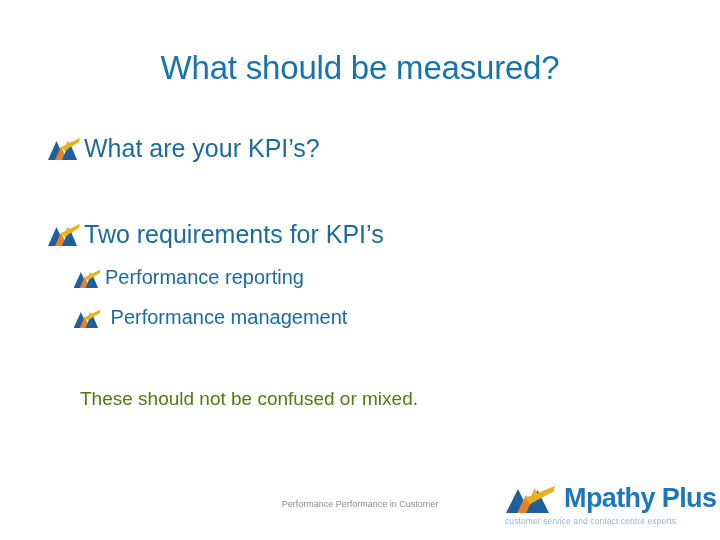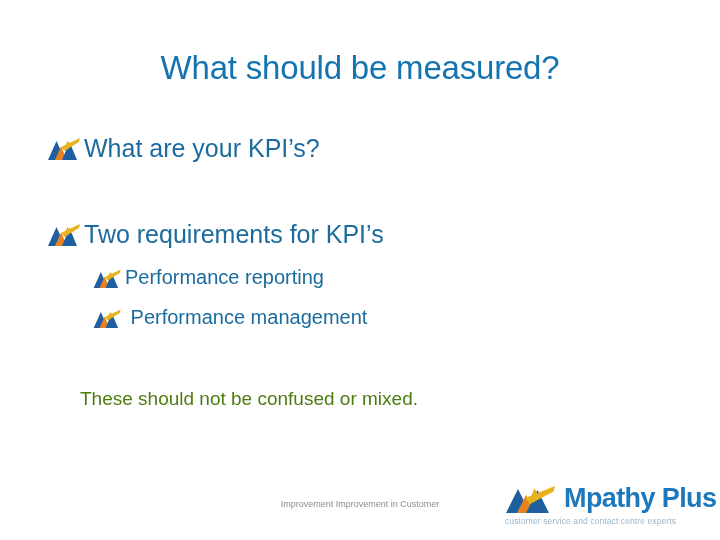--- a/index.html
+++ b/index.html
@@ -47,21 +47,21 @@
     padding-left: 44px;
   }
 
   .bullet-row {
     position: absolute;
     display: flex;
     align-items: center;
     white-space: nowrap;
   }
   .bullet-row.level1 { left: 46px; }
-  .bullet-row.level2 { left: 92px; }
+  .bullet-row.level2 { left: 72px; }
 
   .bullet-row .btext {
     color: #1b6b9e;
     font-weight: 400;
   }
   .bullet-row.level1 .btext {
     font-size: 25px;
     line-height: 30px;
   }
   .bullet-row.level2 .btext {
@@ -199,21 +199,21 @@
           <polygon points="21.5,6.5 23.8,11.6 21.2,16 19.6,11.2" fill="#e8b11e"></polygon>
         </svg>
       </span>
       <span class="btext">&nbsp;Performance management</span>
     </div>
 
     <div class="para">These should not be confused or mixed.</div>
   </div>
 
   <div class="footer-note">
-    <div>Improvement Improvement in Customer</div>
+    <div>Performance Performance in Customer</div>
   </div>
 
   <div class="logo">
     <div class="logo-row">
       <span class="logo-mark">
         <svg viewBox="0 0 56 31" width="56" height="31" xmlns="http://www.w3.org/2000/svg">
           <polygon points="1,29 13,5 25,29" fill="#1f5fa0"></polygon>
           <polygon points="12,29 21,11 30,29" fill="#e8821e"></polygon>
           <polygon points="21,29 32.5,6 44,29" fill="#1f5fa0"></polygon>
           <polygon points="20,14 50,2 48.5,7.5 25,20" fill="#e8b11e"></polygon>

